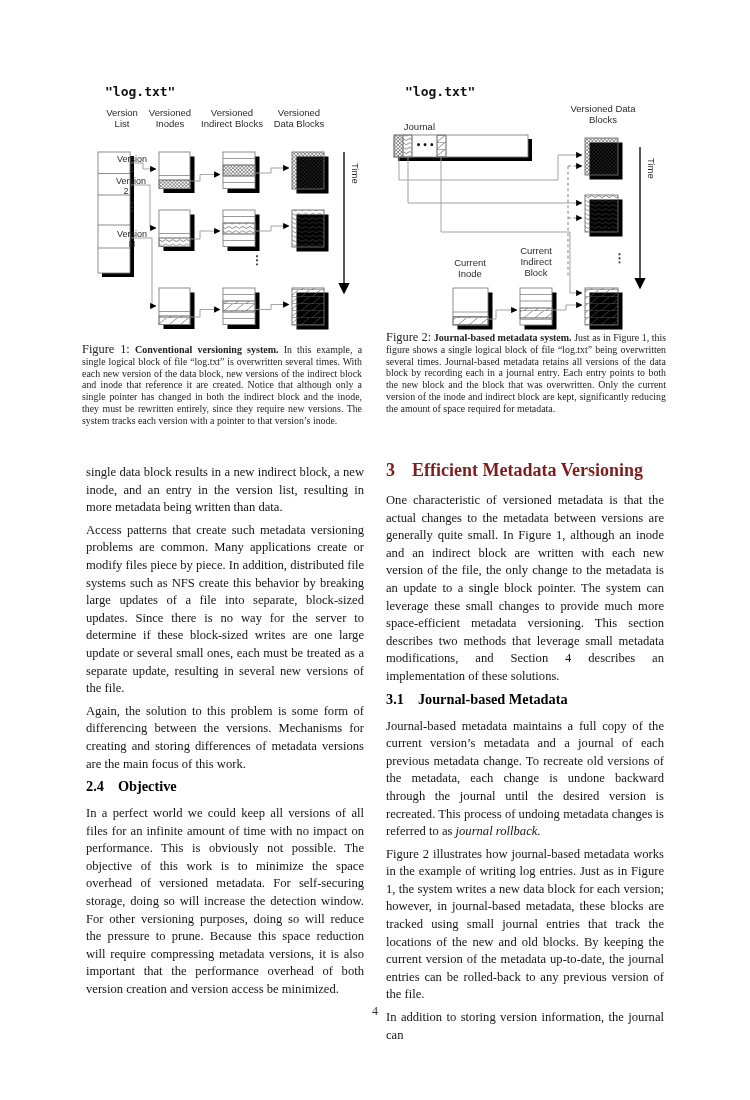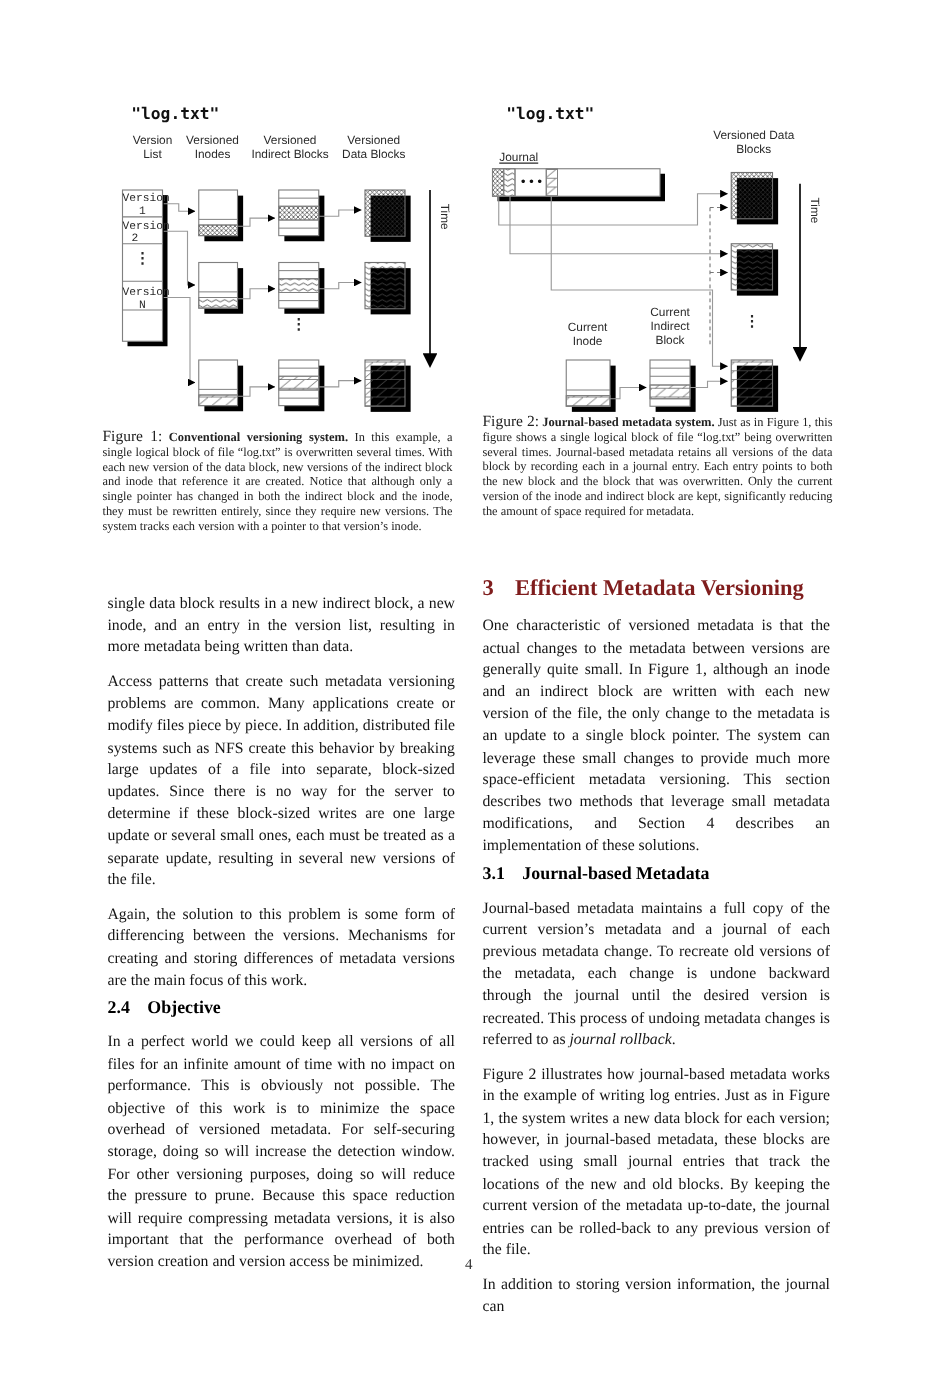--- a/index.html
+++ b/index.html
@@ -10,42 +10,42 @@
   .abs{position:absolute;}
   
   .diaglabel{
     font-family:"Liberation Sans", sans-serif;font-size:9.5px;line-height:1.18;
     text-align:center;color:#2a2a2a;
   }
   .monotitle{
     font-family:"DejaVu Sans Mono", monospace;font-weight:bold;font-size:13px;color:#111;
   }
   .vcell{
-    font-family:Liberation Mono, monospace;font-size:9px;line-height:1.12;
-    text-align:center;color:#2a2a2a;
+    font-family:Liberation Sans, sans-serif;font-size:9px;line-height:1.12;
+    text-align:center;color:#2a2a2a;margin-left:18px;
   }
   .vdots{font-weight:bold;font-size:12px;letter-spacing:0;}
   .timelbl{
     font-family:"Liberation Sans", sans-serif;font-size:9.5px;color:#2a2a2a;
     writing-mode:vertical-rl;
   }
   .jdots{
     font-family:"DejaVu Sans", sans-serif;font-size:8px;font-weight:bold;
     letter-spacing:1.5px;color:#111;
   }
   
   .caption{
     width:280px;text-align:justify;font-size:9.9px;line-height:11.8px;color:#222;
   }
   .caption .figpre{font-size:12.4px;}
   .caption b{font-size:10px;}
   
   .col{width:278px;}
   .col p{
-    margin:10px 0 5px 0;text-align:justify;font-size:12.6px;line-height:17.6px;color:#151515;
+    margin:0 0 5px 0;text-align:justify;font-size:12.6px;line-height:17.6px;color:#151515;
   }
   .h-big{font-size:18px;font-weight:bold;margin:0 0 11px 0;color:#7f1d1d;}
   .h-big .hnum{margin-right:17px;}
   .h-sub{font-size:14.3px;font-weight:bold;margin:3px 0 10px 0;color:#000;}
   .h-sub .hnum{margin-right:14px;}
   .pagenum{
     left:0;top:1004px;width:750px;text-align:center;font-size:12px;color:#333;
   }
   svg{display:block;}
 </style>
@@ -224,21 +224,21 @@
     <path d="M188,138 H202" marker-end="url(#ar2)"></path>
   </g>
 
   <g>
     <path d="M260,67 V207" stroke="#000" stroke-width="1.3" fill="none" marker-end="url(#at2)"></path>
   </g>
 </svg>
 
 <div class="abs monotitle" style="left:405px;top:84px;">"log.txt"</div>
 <div class="abs diaglabel" style="left:568px;top:103px;width:70px;">Versioned Data Blocks</div>
-<div class="abs diaglabel" style="left:395px;top:121px;width:40px;text-align:center;text-decoration:underline;">Journal</div>
+<div class="abs diaglabel" style="left:395px;top:121px;width:40px;text-align:right;">Journal</div>
 <div class="abs jdots" style="left:416px;top:141px;">•••</div>
 <div class="abs diaglabel" style="left:446px;top:257px;width:48px;">Current Inode</div>
 <div class="abs diaglabel" style="left:510px;top:245px;width:52px;">Current Indirect Block</div>
 <div class="abs vcell vdots" style="left:585px;top:252px;width:33px;">⋮</div>
 <div class="abs timelbl" style="left:646px;top:158px;">Time</div>
 
 <div class="abs caption" style="left:82px;top:344px;">
   <span class="figpre">Figure 1:</span>
   <b>Conventional versioning system.</b>
   <span>In this example, a single logical block of file “log.txt” is overwritten several times. With each new version of the data block, new versions of the indirect block and inode that reference it are created. Notice that although only a single pointer has changed in both the indirect block and the inode, they must be rewritten entirely, since they require new versions. The system tracks each version with a pointer to that version’s inode.</span>

